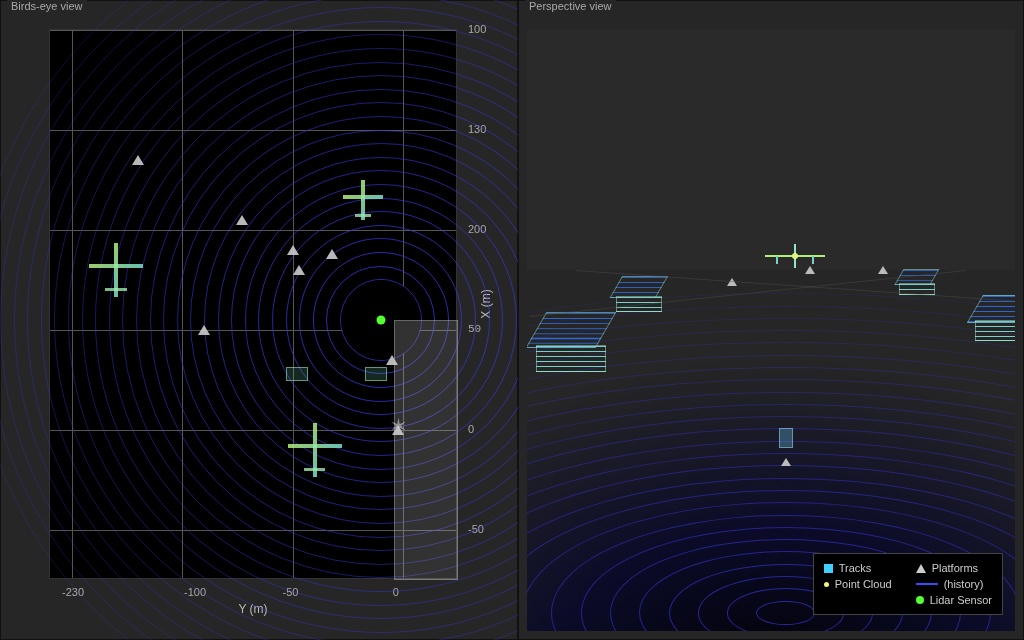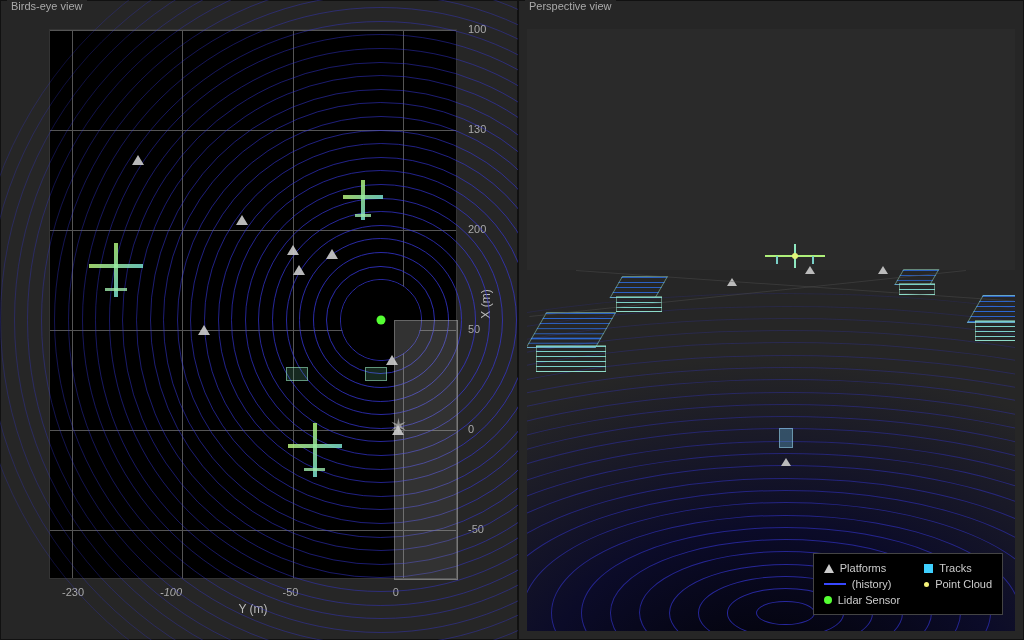--- a/index.html
+++ b/index.html
@@ -205,31 +205,31 @@
   <div class="panel" style="flex:0 0 518px;">
     <span class="panel-title">Birds-eye view</span>
 
     <div class="plot-area" id="bev">
 
       <div class="axis-label x-axis-label">Y (m)</div>
       <div class="axis-label y-axis-label">X (m)</div>
     <div class="vgrid" style="left: 22.0541px;"></div>
         <div class="xtick" style="left: 12.0541px; top: 556px;">-230</div>
         <div class="vgrid" style="left: 132.324px;"></div>
-        <div class="xtick" style="left: 110px; top: 556px; font-style: italic;">-100</div>
+        <div class="xtick" style="left: 134px; top: 556px;">-100</div>
         <div class="vgrid" style="left: 242.595px;"></div>
         <div class="xtick" style="left: 232.595px; top: 556px;">-50</div>
         <div class="vgrid" style="left: 352.865px;"></div>
         <div class="xtick" style="left: 342.865px; top: 556px;">0</div>
         <div class="hgrid" style="top: 500px;"></div>
         <div class="ytick" style="left: 418px; top: 493px;">-50</div>
         <div class="hgrid" style="top: 400px;"></div>
         <div class="ytick" style="left: 418px; top: 393px;">0</div>
         <div class="hgrid" style="top: 300px;"></div>
-        <div class="ytick" style="left: 418px; top: 293px;">50</div>
+        <div class="ytick" style="left: 418px; top: 293px; font-family: Liberation Mono, monospace;">50</div>
         <div class="hgrid" style="top: 200px;"></div>
         <div class="ytick" style="left: 418px; top: 193px;">200</div>
         <div class="hgrid" style="top: 100px;"></div>
         <div class="ytick" style="left: 418px; top: 93px;">130</div>
         <div class="hgrid" style="top: 0px;"></div>
         <div class="ytick" style="left: 418px; top: -7px;">100</div>
         <div class="ring" style="left: 317.211px; top: 276.4px; width: 27.2px; height: 27.2px; opacity: 0.83;"></div>
         <div class="ring" style="left: 303.611px; top: 262.8px; width: 54.4px; height: 54.4px; opacity: 0.81;"></div>
         <div class="ring" style="left: 290.011px; top: 249.2px; width: 81.6px; height: 81.6px; opacity: 0.79;"></div>
         <div class="ring" style="left: 276.411px; top: 235.6px; width: 108.8px; height: 108.8px; opacity: 0.77;"></div>
@@ -363,41 +363,41 @@
 
         <div style="position:absolute; inset:0;">
           <div style="position:absolute;left:10%;right:0;top:40%;height:1px;background:#555;opacity:.4;transform:rotate(4deg);transform-origin:left;"></div>
           <div style="position:absolute;left:0;right:10%;top:40%;height:1px;background:#555;opacity:.4;transform:rotate(-6deg);transform-origin:right;"></div>
         </div>
 
         <div class="legend" style="right:12px; bottom:16px;">
           <div class="legend-cols">
             <div>
               <div class="legend-row">
+                  <span class="swatch-sq"></span>
+                  <span>Tracks</span>
+                </div>
+              <div class="legend-row">
+                  <span class="swatch-pt"></span>
+                  <span>Point Cloud</span>
+                </div>
+            </div>
+            <div>
+              <div class="legend-row">
                   <span class="swatch-tri"></span>
                   <span>Platforms</span>
                 </div>
               <div class="legend-row">
                   <span class="swatch-line"></span>
                   <span>(history)</span>
                 </div>
               <div class="legend-row">
                   <span class="swatch-dot"></span>
                   <span>Lidar Sensor</span>
                 </div>
             </div>
-            <div>
-              <div class="legend-row">
-                  <span class="swatch-sq"></span>
-                  <span>Tracks</span>
-                </div>
-              <div class="legend-row">
-                  <span class="swatch-pt"></span>
-                  <span>Point Cloud</span>
-                </div>
-            </div>
           </div>
         </div>
       </div>
     </div>
   </div>
 
 </div>
 
 </body></html>

